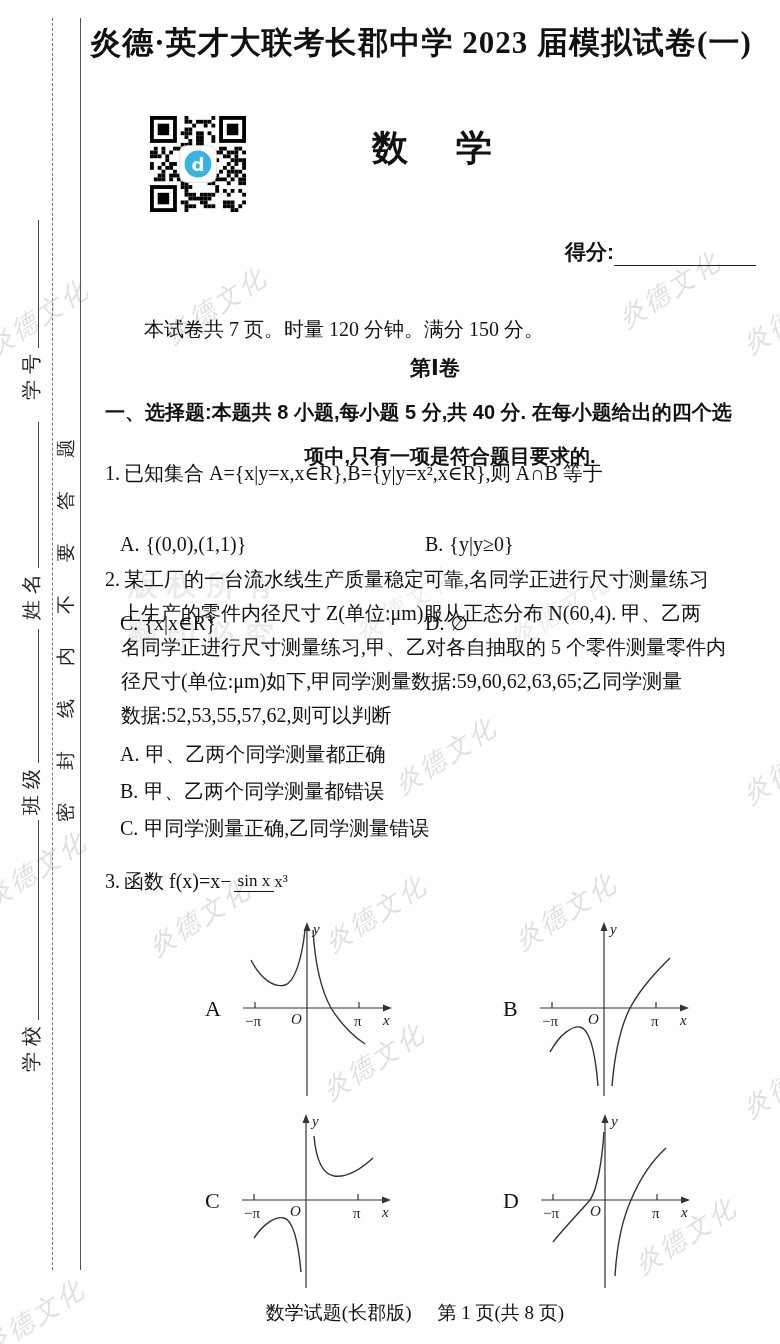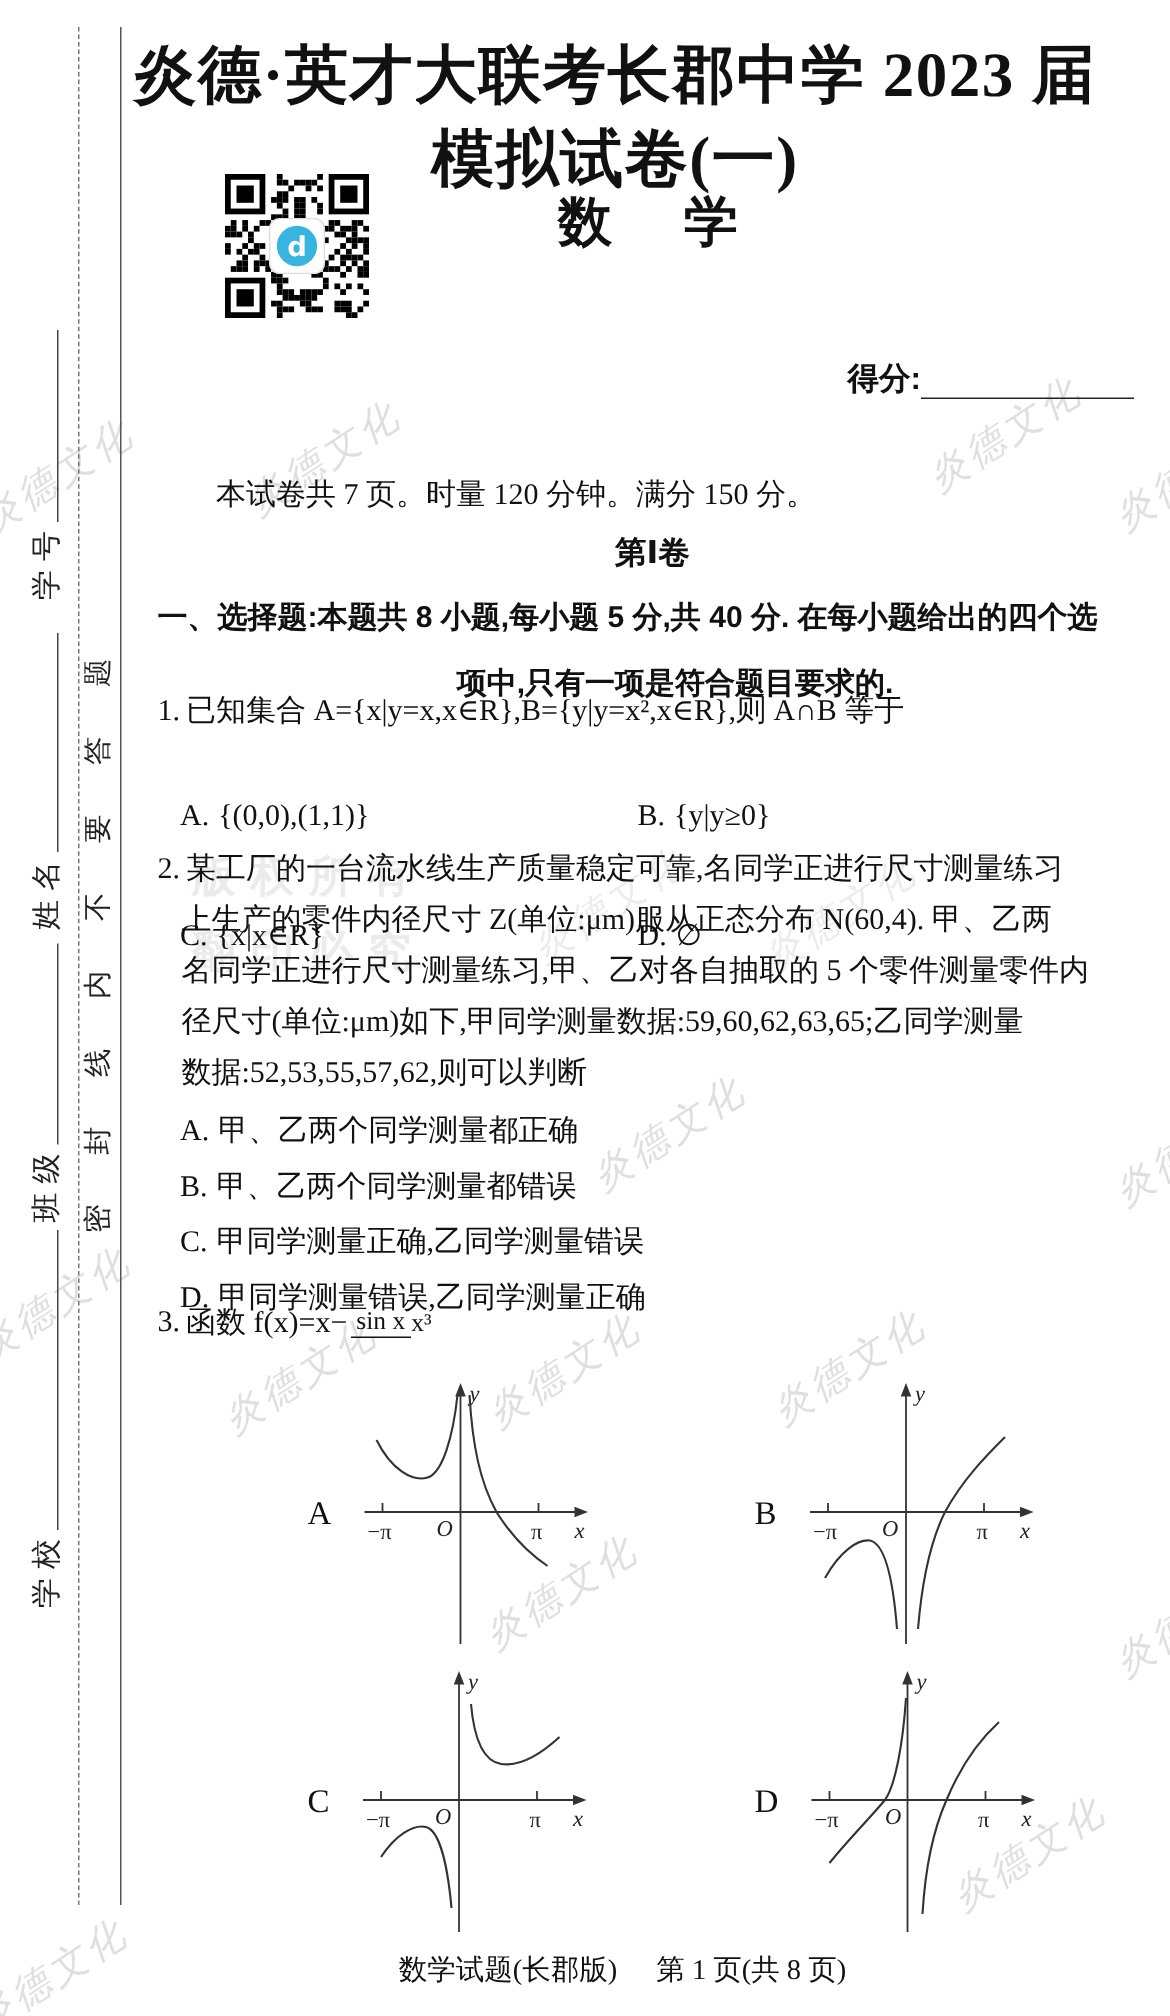--- a/index.html
+++ b/index.html
@@ -32,22 +32,22 @@
   }
   .rotcol .flabel{letter-spacing:6px;line-height:24px;}
   .rotcol .fline{flex:1;border-bottom:1px solid #444;margin:0 2px 4px 0;height:1px;}
   .sealtext{
     position:absolute;left:53px;top:822px;width:392px;height:26px;
     transform:rotate(-90deg);transform-origin:0 0;z-index:2;
     font-size:19px;letter-spacing:33px;color:#222;white-space:nowrap;line-height:26px;
   }
   
   .title{
-    left:74px;top:22px;width:672px;text-align:center;
-    font-weight:bold;font-size:42px;letter-spacing:1px;z-index:2;
+    left:85px;top:22px;width:672px;text-align:center;
+    font-weight:bold;font-size:31px;letter-spacing:1px;z-index:2;
     font-family:"Liberation Serif","DejaVu Serif",serif;
   }
   .qr{left:150px;top:116px;width:96px;height:96px;z-index:2;}
   .subject{
     left:105px;top:124px;width:660px;text-align:center;
     font-weight:bold;font-size:36px;letter-spacing:6px;z-index:2;
     font-family:"Liberation Sans","DejaVu Sans",sans-serif;
   }
   .scoreline{left:565px;top:238px;z-index:2;font-size:21px;font-weight:bold;
     font-family:"Liberation Sans","DejaVu Sans",sans-serif;}
@@ -333,21 +333,20 @@
     <div><span class="qnum">2.</span><span>某工厂的一台流水线生产质量稳定可靠,名同学正进行尺寸测量练习</span></div>
     <div class="cont">上生产的零件内径尺寸 Z(单位:μm)服从正态分布 N(60,4). 甲、乙两</div>
     <div class="cont">名同学正进行尺寸测量练习,甲、乙对各自抽取的 5 个零件测量零件内</div>
     <div class="cont">径尺寸(单位:μm)如下,甲同学测量数据:59,60,62,63,65;乙同学测量</div>
     <div class="cont">数据:52,53,55,57,62,则可以判断</div>
   </div>
   <div class="abs q q2opts">
     <div class="opt"><span class="olabel">A.</span><span>甲、乙两个同学测量都正确</span></div>
     <div class="opt"><span class="olabel">B.</span><span>甲、乙两个同学测量都错误</span></div>
     <div class="opt"><span class="olabel">C.</span><span>甲同学测量正确,乙同学测量错误</span></div>
-    <div class="opt"><span class="olabel">D.</span><span>甲同学测量错误,乙同学测量正确</span></div>
   </div>
 
   <div class="abs q q3">
     <span class="qnum">3.</span>
     <span>函数 f(x)=x−</span>
     <span class="frac">
       <span class="num">sin x</span>
       <span class="den">x³</span>
     </span>
   </div>

